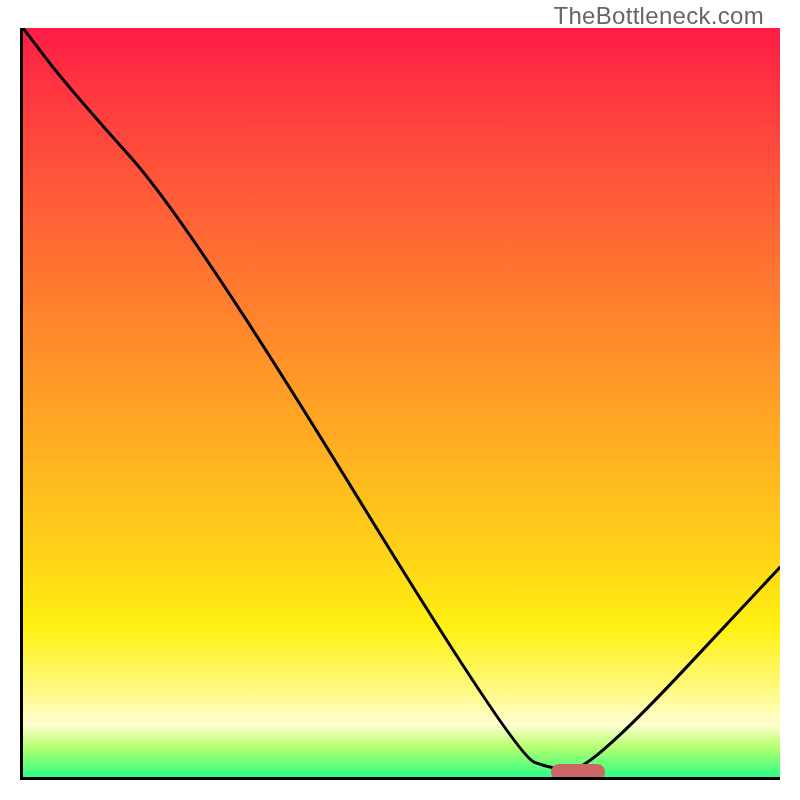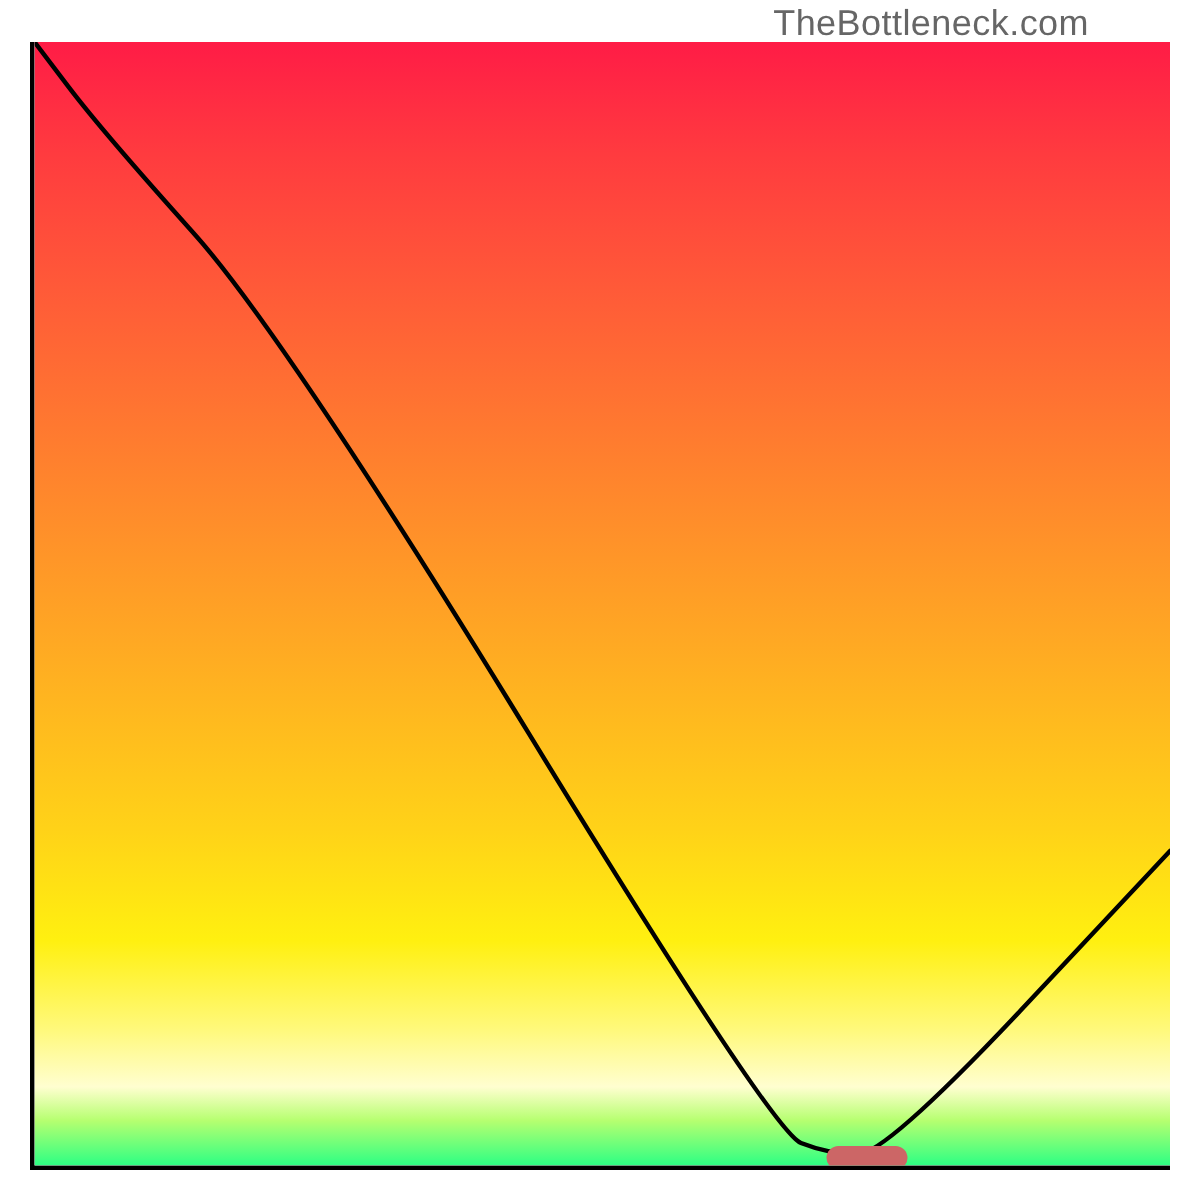--- a/index.html
+++ b/index.html
@@ -8,20 +8,21 @@
     width: 800px;
     height: 800px;
     background: #ffffff;
     font-family: Arial, Helvetica, sans-serif;
     overflow: hidden;
   }
   .stage {
     position: relative;
     width: 736px;
     height: 800px;
+    padding-left: 38px;
   }
   .watermark {
     position: absolute;
     top: 2px;
     right: 10px;
     color: #666666;
     font-size: 24px;
     font-weight: 500;
     letter-spacing: 0.3px;
     z-index: 5;

